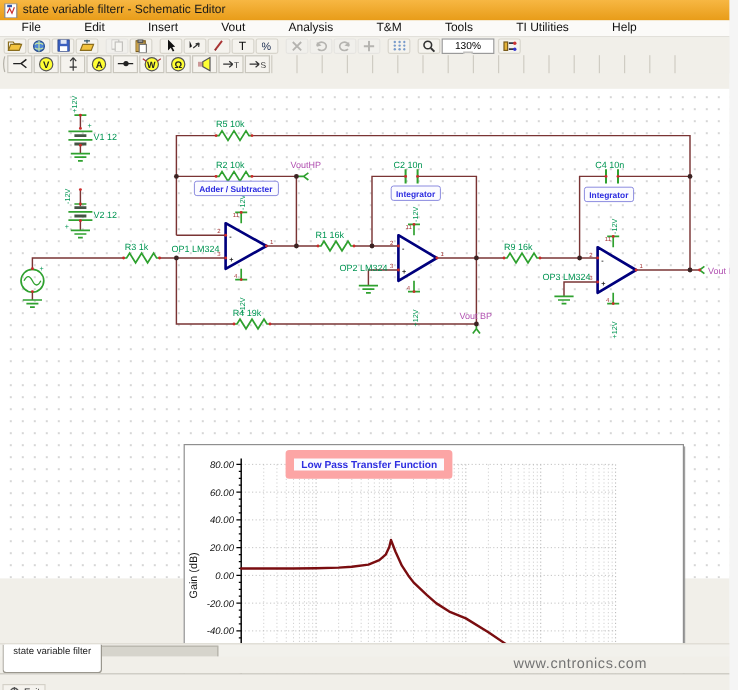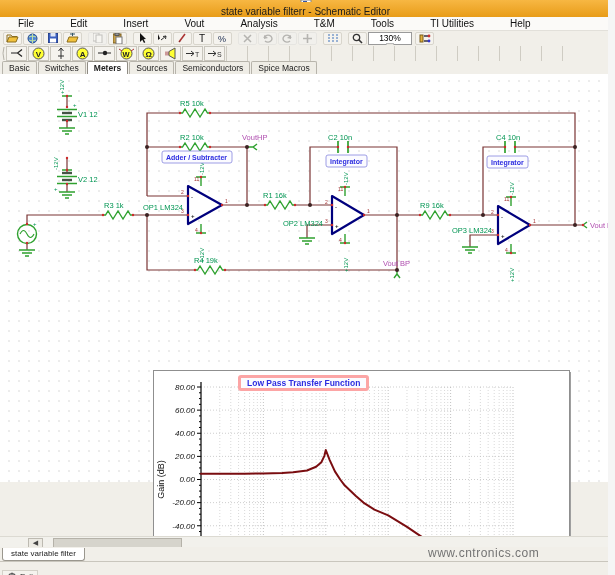--- a/index.html
+++ b/index.html
@@ -1,21 +1,21 @@
 <!DOCTYPE html>
 <html><head>
 <meta charset="utf-8">
 <style>
   html,body{margin:0;padding:0;}
   body{width:615px;height:575px;position:relative;overflow:hidden;
        font-family:"Liberation Sans",sans-serif;background:#fafafa;}
   .app{position:absolute;left:0;top:0;width:608px;height:575px;background:#f1efe9;}
   
   .titlebar{position:absolute;left:0;top:0;width:608px;height:17px;
-    background:linear-gradient(#f7b743,#e89c18);display:flex;align-items:center;gap:4px;padding-left:3px;box-sizing:border-box;flex-direction:column;}
+    background:linear-gradient(#f7b743,#e89c18);display:flex;align-items:center;gap:4px;padding-left:3px;box-sizing:border-box;}
   .titlebar .ttxt{font-size:10px;color:#1a1a1a;}
   
   .menubar{position:absolute;left:0;top:17px;width:608px;height:13px;background:#fbfaf8;
     display:flex;align-items:center;gap:0;border-bottom:1px solid #e2e0da;}
   .menubar span{font-size:10px;color:#111;padding:0 18px;}
   
   .tb1{position:absolute;left:0;top:31px;width:608px;height:14px;background:#f1efe9;display:flex;align-items:center;padding-left:3px;}
   .tbtn{width:19px;height:13px;border:1px solid #d8d5cc;border-radius:2px;background:#f5f3ee;
         display:flex;align-items:center;justify-content:center;margin-right:1px;box-sizing:border-box;}
   .tbtn.dis{opacity:.38;filter:grayscale(1);}
@@ -42,29 +42,29 @@
   .mg{fill:#b04fb0;font-size:7.5px;}
   .pn{fill:#a33333;font-size:5px;}
   .nv{stroke:#00007d;stroke-width:2.2;fill:#ffffff;stroke-linejoin:round;}
   .bb{fill:#fbfbff;stroke:#8686de;stroke-width:0.8;}
   .bt{fill:#2d2de0;font-size:7px;font-weight:bold;}
   .rl{fill:#009552;font-size:6px;}
   .pm{fill:#1a1a1a;font-size:6px;font-weight:bold;}
   
   .chartwin{position:absolute;left:153px;top:296px;width:415px;height:240px;background:#fff;
     border:1px solid #8f8f8f;box-shadow:1px 2px 0 #9f9f9f;}
-  .charttitle{position:absolute;left:84px;top:4px;border:3px solid #fca5a5;border-radius:3px;background:#fbfbff;
+  .charttitle{position:absolute;left:84px;top:4px;border:7px solid #fca5a5;border-radius:3px;background:#fbfbff;
     color:#2d2de0;font-size:8.5px;font-weight:bold;padding:0px 6px;}
   
   .hscroll{position:absolute;left:0;top:536px;width:608px;height:11px;background:#f2f1ec;border-top:1px solid #dcdad2;}
   .harrow{position:absolute;left:28px;top:1px;width:13px;height:9px;background:#eceae3;border:1px solid #bdbab1;
     font-size:7px;line-height:8px;text-align:center;color:#444;}
   .hthumb{position:absolute;left:53px;top:1px;width:127px;height:9px;background:#d6d4cc;border:1px solid #b5b2a9;}
   .sheettabs{position:absolute;left:0;top:547px;width:608px;height:14px;background:#f1efe9;display:flex;align-items:flex-end;padding-left:2px;box-sizing:border-box;}
-  .sheettab{font-size:8px;color:#222;background:#ffffff;border:1px solid #9a978e;border-top:none;padding:1px 8px 2px 8px;border-radius:0 0 3px 3px;}
+  .sheettab{font-size:8px;color:#222;background:#ffffff;border:1px solid #9a978e;border-top:none;padding:1px 8px 13px 8px;border-radius:0 0 3px 3px;}
   .statusbar{position:absolute;left:0;top:561px;width:608px;height:30px;background:#f1efe9;border-top:1px solid #c9c6bd;
     display:flex;align-items:center;padding-left:2px;box-sizing:border-box;}
   .statusbar .cell{display:flex;align-items:center;gap:3px;border:1px solid #d4d1c8;height:11px;padding:0 4px;background:#f5f3ee;}
   .statusbar .ex{font-size:8px;color:#222;}
   .watermark{position:absolute;left:428px;top:546px;font-size:12px;letter-spacing:.5px;color:#737373;z-index:30;}
   .rightedge{position:absolute;left:608px;top:0;width:7px;height:575px;background:#f5f5f5;}
 </style>
 </head>
 <body>
 
@@ -296,28 +296,20 @@
         <div class="slot"></div>
         <div class="slot"></div>
         <div class="slot"></div>
         <div class="slot"></div>
         <div class="slot"></div>
         <div class="slot"></div>
         <div class="slot"></div>
       </div>
   </div>
 
-  <div class="ctabs" id="ctabs">
-      <div class="ctab">Basic</div>
-      <div class="ctab">Switches</div>
-      <div class="ctab active">Meters</div>
-      <div class="ctab">Sources</div>
-      <div class="ctab">Semiconductors</div>
-      <div class="ctab">Spice Macros</div>
-    </div>
 
   <div class="canvas">
     <svg width="608" height="462" viewBox="0 74 608 462">
 
       <g class="w">
         <path d="M27,224 V215 H103"></path>
           <path d="M133,215 H188"></path>
         <path d="M147,215 V270 H195"></path>
           <path d="M225,270 H397"></path>
         <path d="M397,270 V147 H348"></path>

